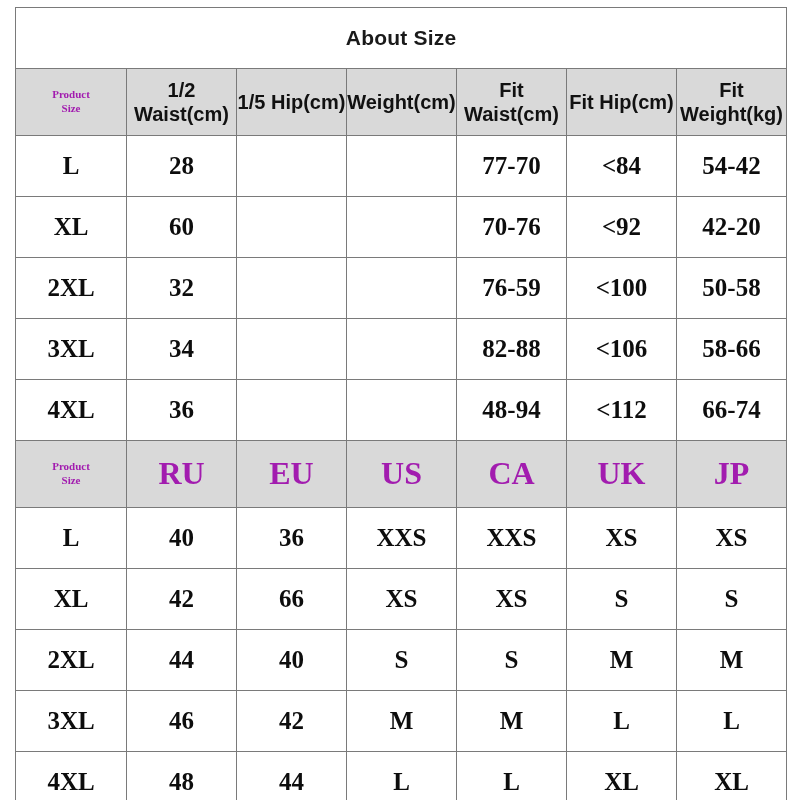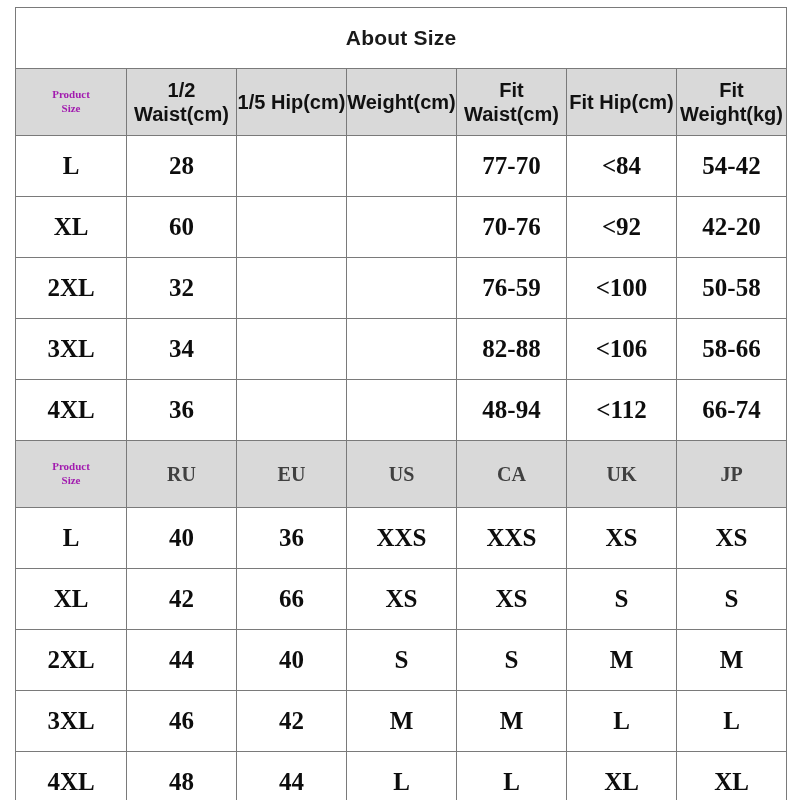--- a/index.html
+++ b/index.html
@@ -59,22 +59,22 @@
   td.hdr-red {
     font-family: "Liberation Serif", serif;
     font-weight: bold;
     font-size: 11px;
     color: #a21caf;
     line-height: 1.25;
   }
   td.hdr-red-big {
     font-family: "Liberation Serif", serif;
     font-weight: bold;
-    font-size: 20px;
-    color: #404040;
+    font-size: 32px;
+    color: #a21caf;
     line-height: 1.1;
   }
   tr.data-row td {
     height: 60px;
     font-family: "Liberation Serif", serif;
     font-weight: bold;
     font-size: 25px;
     color: #0d0d0d;
   }
   tr.data-row td.sz {

